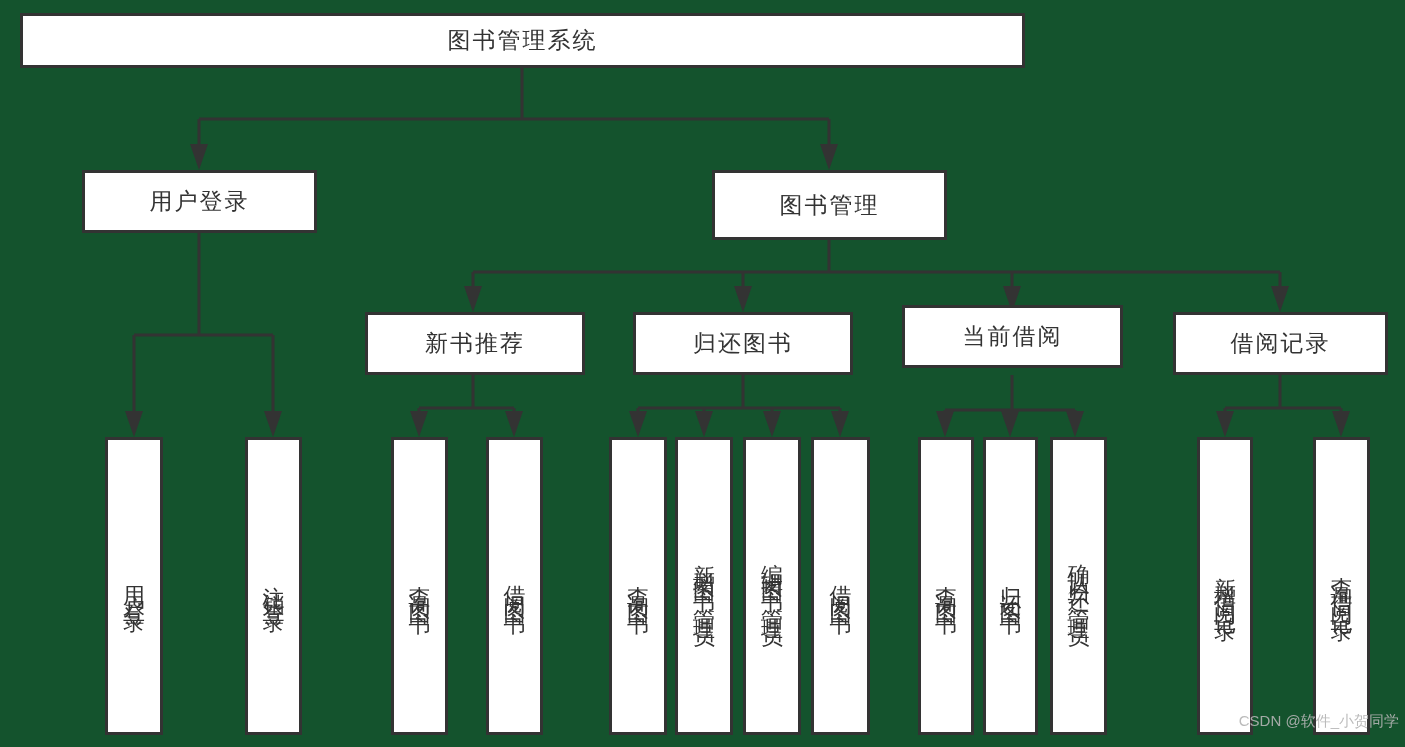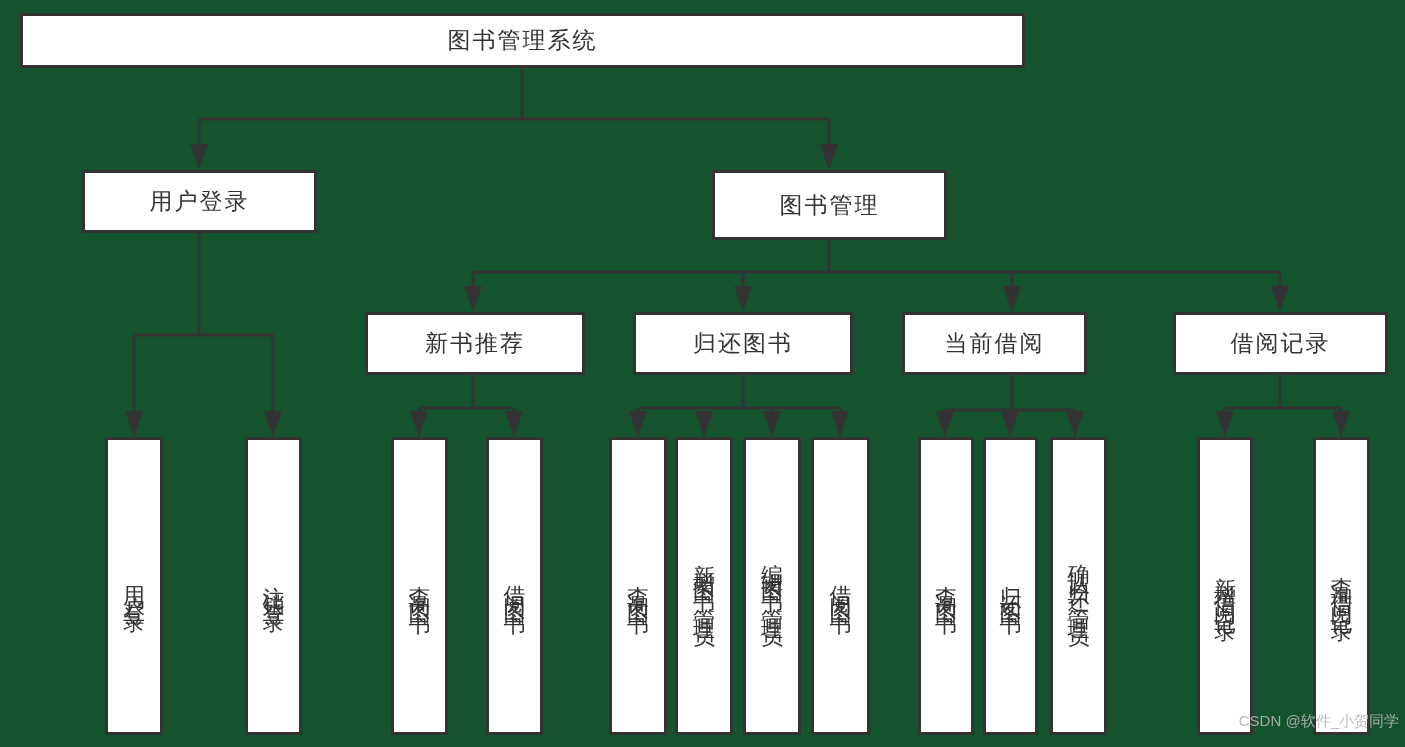--- a/index.html
+++ b/index.html
@@ -81,21 +81,21 @@
     <path class="arrw" d="M1341 437 l-9 -26 h18 z"></path>
   </svg>
 
   <div class="node h-node" style="left:20px;top:13px;width:1005px;height:55px;">图书管理系统</div>
 
   <div class="node h-node" style="left:82px;top:170px;width:235px;height:63px;">用户登录</div>
   <div class="node h-node" style="left:712px;top:170px;width:235px;height:70px;">图书管理</div>
 
   <div class="node h-node" style="left:365px;top:312px;width:220px;height:63px;">新书推荐</div>
   <div class="node h-node" style="left:633px;top:312px;width:220px;height:63px;">归还图书</div>
-  <div class="node h-node" style="left:902px;top:312px;width:185px;height:63px;">当前借阅</div>
+  <div class="node h-node" style="left:902px;top:305px;width:221px;height:63px;">当前借阅</div>
   <div class="node h-node" style="left:1173px;top:312px;width:215px;height:63px;">借阅记录</div>
 
   <div class="node v-node" style="left:105px;top:437px;width:58px;height:298px;">用户登录</div>
   <div class="node v-node" style="left:245px;top:437px;width:57px;height:298px;">注销登录</div>
 
   <div class="node v-node" style="left:391px;top:437px;width:57px;height:298px;">查询图书</div>
   <div class="node v-node" style="left:486px;top:437px;width:57px;height:298px;">借阅图书</div>
 
   <div class="node v-node" style="left:609px;top:437px;width:58px;height:298px;">查询图书</div>
   <div class="node v-node" style="left:675px;top:437px;width:58px;height:298px;">新增图书（管理员）</div>

